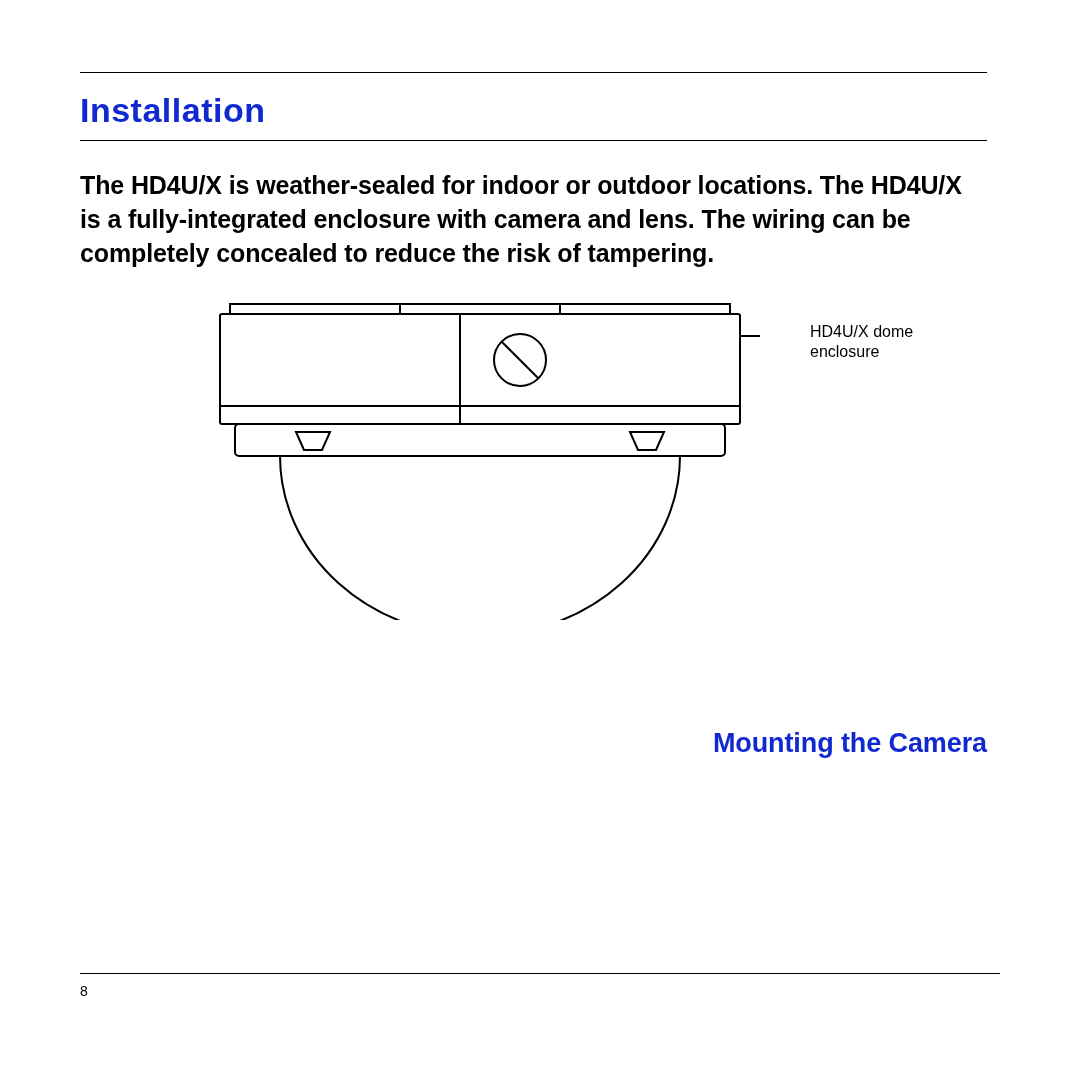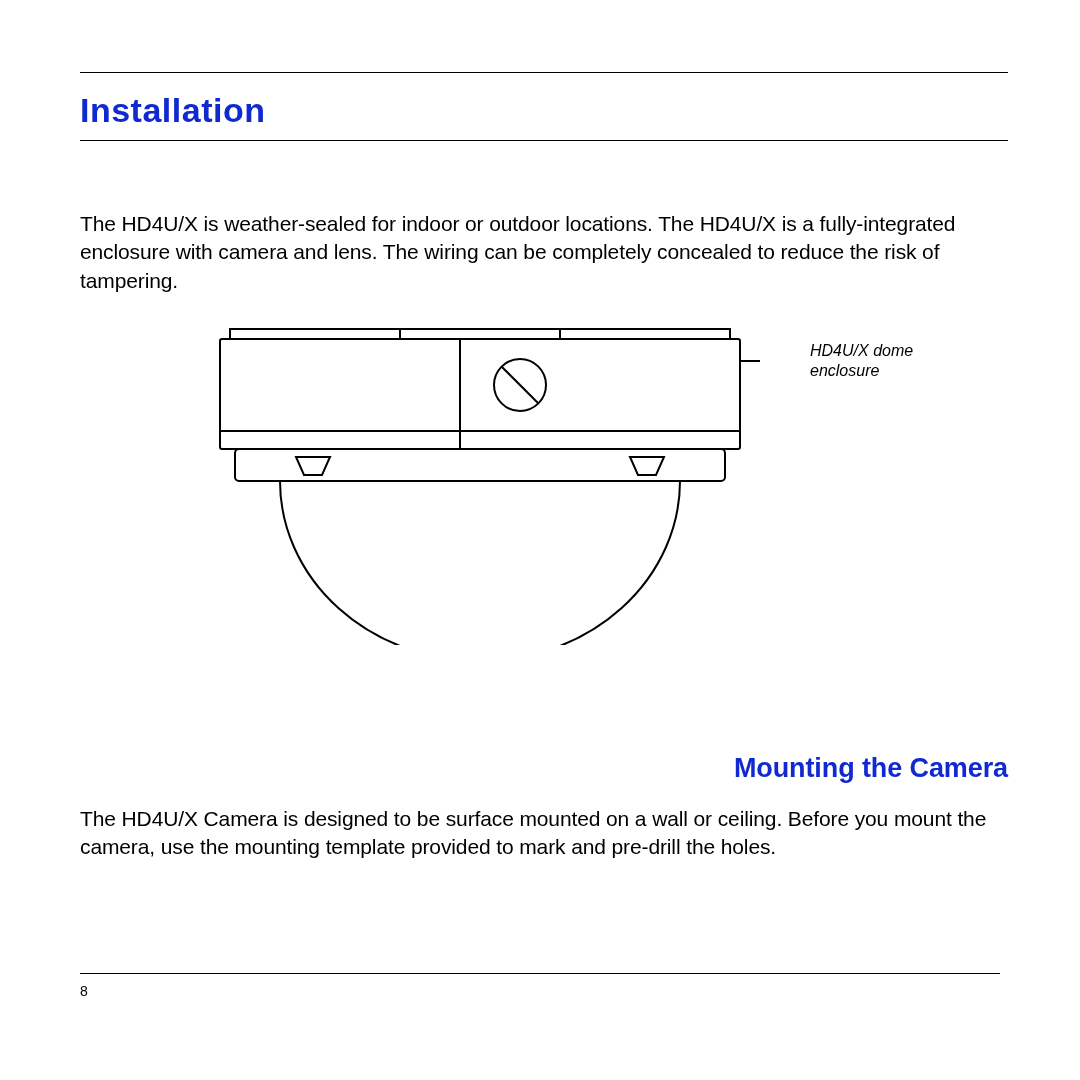--- a/index.html
+++ b/index.html
@@ -8,63 +8,63 @@
     background: #ffffff;
     width: 1080px;
     height: 1080px;
     overflow: hidden;
   }
   .page {
     position: relative;
     box-sizing: border-box;
     width: 1080px;
     height: 1080px;
-    padding: 60px 72px 0 80px;
+    padding: 60px 93px 0 80px;
     font-family: Helvetica, Arial, sans-serif;
     color: #000;
   }
   .rule {
     border: none;
     border-top: 1.5px solid #000;
     margin: 0;
   }
   .rule.top    { margin-top: 12px; }
   .rule.bottom { margin-top: 8px; }
   .h1 {
     margin: 18px 0 10px 0;
     font-size: 34px;
     font-weight: 700;
     color: #1029d0;
     letter-spacing: 0.5px;
   }
   .body {
-    margin-top: 69px;
-    font-size: 21px;
+    margin-top: 28px;
+    font-size: 25px;
     line-height: 1.35;
     letter-spacing: -0.12px;
+    font-weight: bold;
   }
   .figure-block {
     position: relative;
     margin: 30px 0 0 120px; 
     height: 340px;
     width: 760px;
   }
   .figure-block svg {
     position: absolute;
     left: 0;
     top: 0;
   }
   .callout-label {
     position: absolute;
     left: 610px;
-    top: 16px;
+    top: 22px;
     font-size: 16px;
     line-height: 1.25;
     white-space: pre-line;
-    font-style: italic;
   }
   .h2 {
     margin: 88px 0 6px 0;
     font-size: 27px;
     font-weight: 700;
     color: #1029d0;
     letter-spacing: -0.1px;
     text-align: right;
   }
   .body2 {
@@ -127,20 +127,19 @@
       <path d="M80 156 A200 180 0 0 0 480 156"></path>
 
       <line x1="540" y1="36" x2="600" y2="36"></line>
     </svg>
     <div class="callout-label">HD4U/X dome
 enclosure</div>
   </div>
 
   <h2 class="h2">Mounting the Camera</h2>
 
-  <p class="body2">The HD4U/X Camera is designed to be surface mounted on a wall or ceiling. Before you mount the camera, use the mounting template provided to mark and pre-drill the holes.</p>
 
   <div class="footer">
     <hr class="footer-rule">
     <span class="page-num">8</span>
   </div>
 
 </div>
 
 </body></html>

